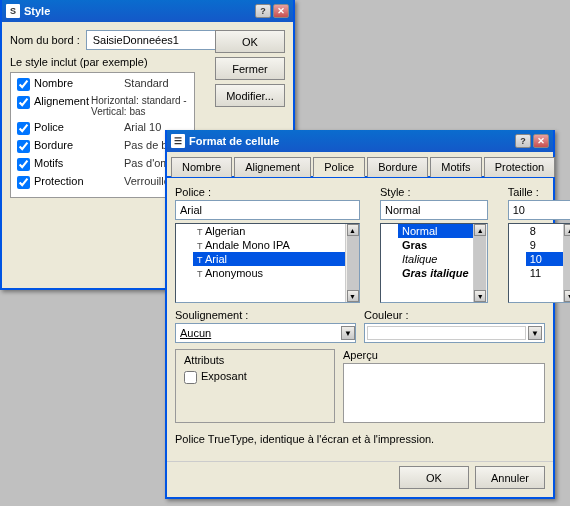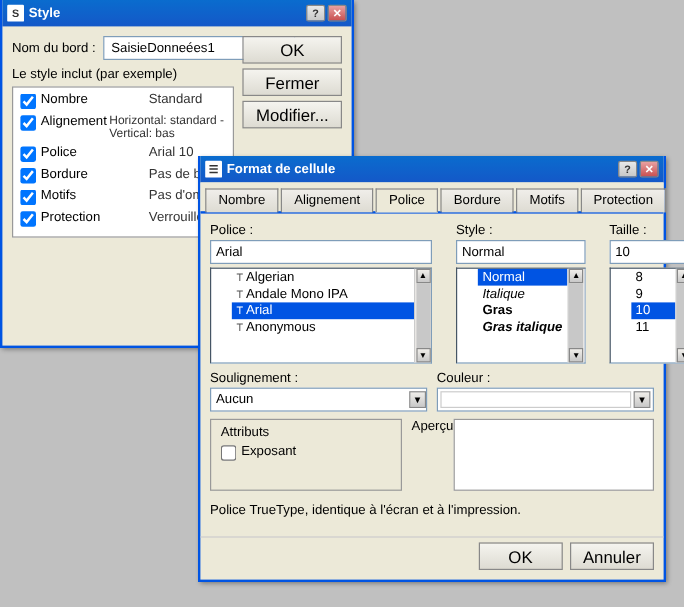--- a/index.html
+++ b/index.html
@@ -147,21 +147,21 @@
     }
 
     .btn {
       border: 1px solid #888;
       background: linear-gradient(to bottom, #f5f4ef, #dddbd2);
       padding: 3px 10px;
       cursor: pointer;
       min-width: 70px;
       text-align: center;
       height: 23px;
-      font-size: 14px;
+      font-size: 11px;
     }
 
     .btn-column {
       position: absolute;
       right: 8px;
       top: 30px;
       display: flex;
       flex-direction: column;
       gap: 4px;
     }
@@ -339,20 +339,21 @@
       height: 20px;
       border: 1px solid #7f9db9;
       background: white;
       align-items: center;
     }
 
     .select-text {
       flex: 1;
       padding: 1px 4px;
       font-size: 11px;
+      text-decoration: underline;
     }
 
     .scrollbar {
       width: 14px;
       background: #f0eeea;
       border-left: 1px solid #ccc;
       display: flex;
       flex-direction: column;
       align-items: center;
     }
@@ -506,22 +507,22 @@
       </div>
 
       <div class="col-style">
         <div class="col-label">Style :</div>
         <div class="police-input-row">
           <input type="text" class="police-input" value="Normal" style="">
         </div>
         <div class="list-with-scroll">
           <div class="list-items-container">
             <div class="list-item selected">Normal</div>
+            <div class="list-item list-item-bold">Gras</div>
             <div class="list-item list-item-italic">Italique</div>
-            <div class="list-item list-item-bold">Gras</div>
             <div class="list-item list-item-bold-italic">Gras italique</div>
           </div>
           <div class="scrollbar">
             <div class="scroll-btn">▲</div>
             <div style="flex:1;background:#c8c8c8;width:12px;"></div>
             <div class="scroll-btn">▼</div>
           </div>
         </div>
       </div>
 
@@ -564,21 +565,21 @@
     </div>
 
     <div class="bottom-section">
       <div class="attributes-box">
         <div class="attributes-title">Attributs</div>
         <div class="checkbox-item">
           <input type="checkbox" style="">
           <span>Exposant</span>
         </div>
       </div>
-      <div style="flex:1;display:flex;flex-direction:row;">
+      <div style="flex:1;display:flex;flex-direction:column;">
         <div class="apercu-label">Aperçu</div>
         <div class="apercu-box"></div>
       </div>
     </div>
 
     <div class="info-text">Police TrueType, identique à l'écran et à l'impression.</div>
   </div>
 
   <div class="dialog-buttons">
     <button class="btn">OK</button>

